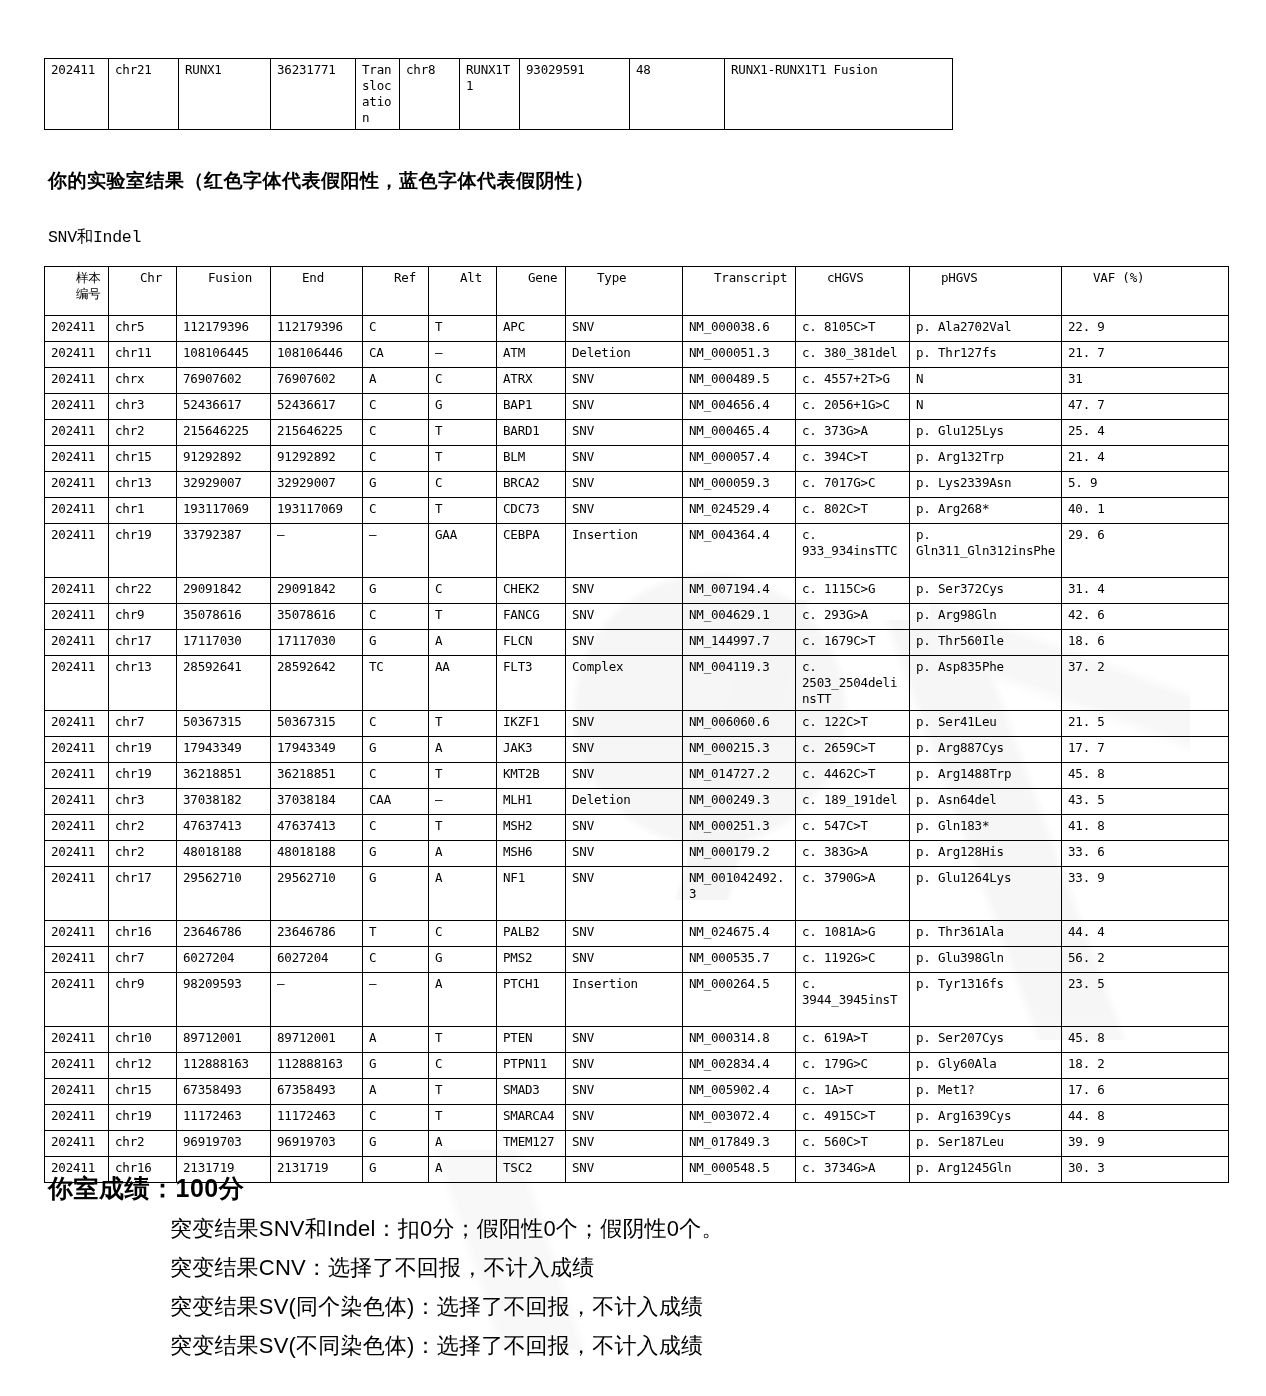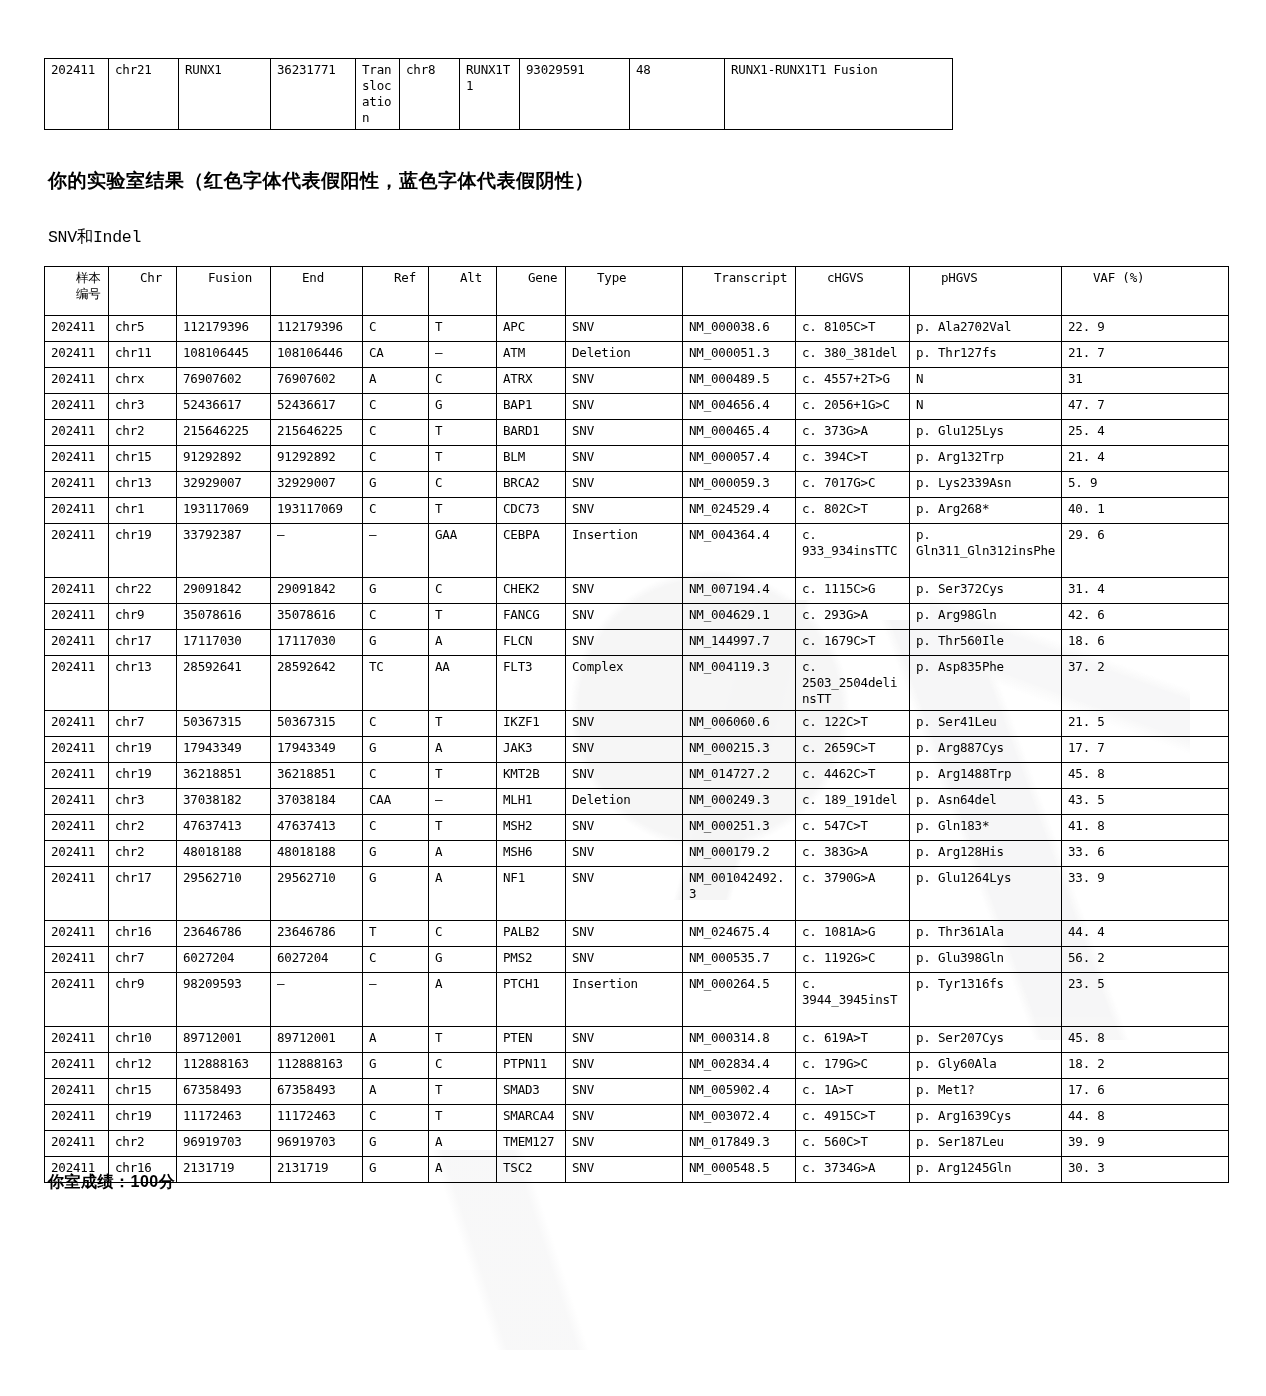--- a/index.html
+++ b/index.html
@@ -129,21 +129,21 @@
   }
 
   
   .score-block {
     position: absolute;
     left: 48px;
     top: 1172px;
     width: 1000px;
   }
   .score-title {
-    font-size: 16px;
+    font-size: 25px;
     font-weight: bold;
     letter-spacing: 0.5px;
     margin-bottom: 8px;
     white-space: nowrap;
   }
   .score-line {
     font-size: 22px;
     margin-left: 122px;
     margin-top: 9px;
     letter-spacing: 0.2px;
@@ -631,15 +631,21 @@
           <td>NM_000548.5</td>
           <td>c. 3734G&gt;A</td>
           <td>p. Arg1245Gln</td>
           <td>30. 3</td>
         </tr>
       </tbody>
   </table>
 
   <div class="score-block">
     <div class="score-title">你室成绩：100分</div>
+    <div>
+        <div class="score-line">突变结果SNV和Indel：扣0分；假阳性0个；假阴性0个。</div>
+        <div class="score-line">突变结果CNV：选择了不回报，不计入成绩</div>
+        <div class="score-line">突变结果SV(同个染色体)：选择了不回报，不计入成绩</div>
+        <div class="score-line">突变结果SV(不同染色体)：选择了不回报，不计入成绩</div>
+      </div>
   </div>
 
 </div>
 
 </body></html>

